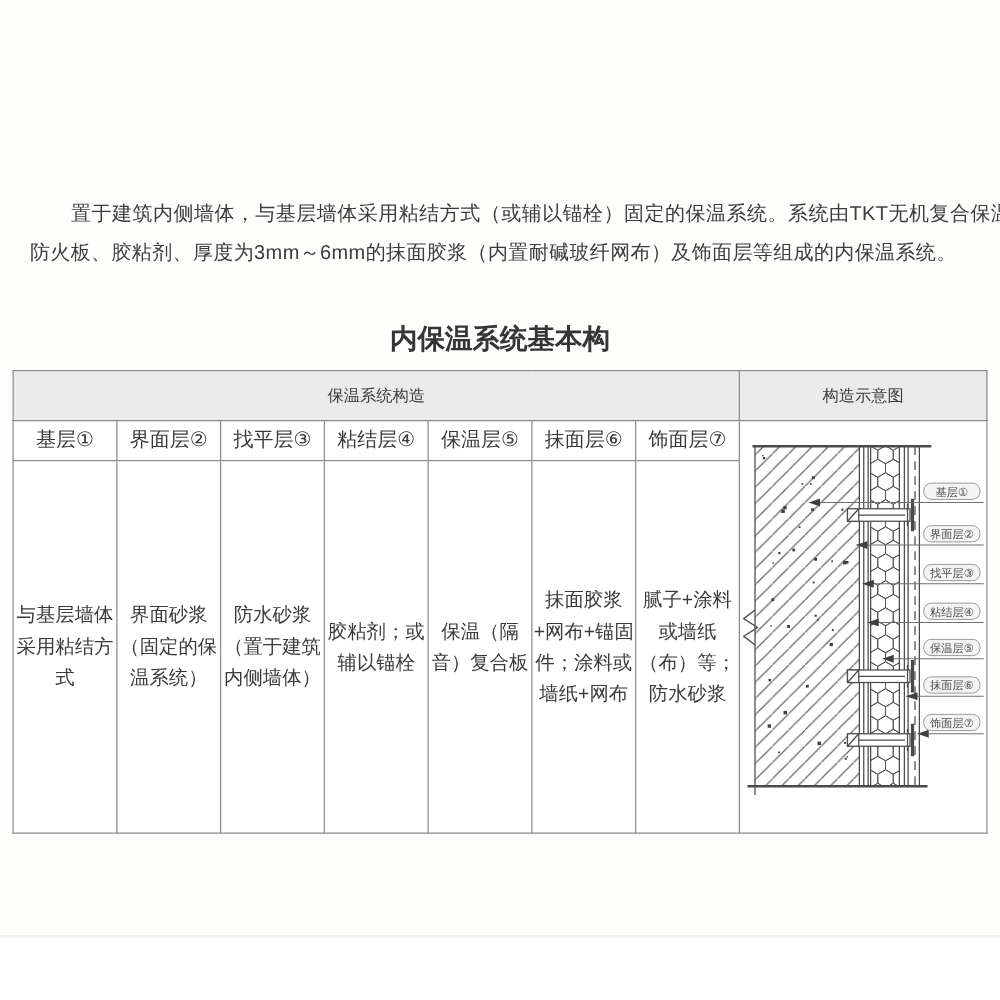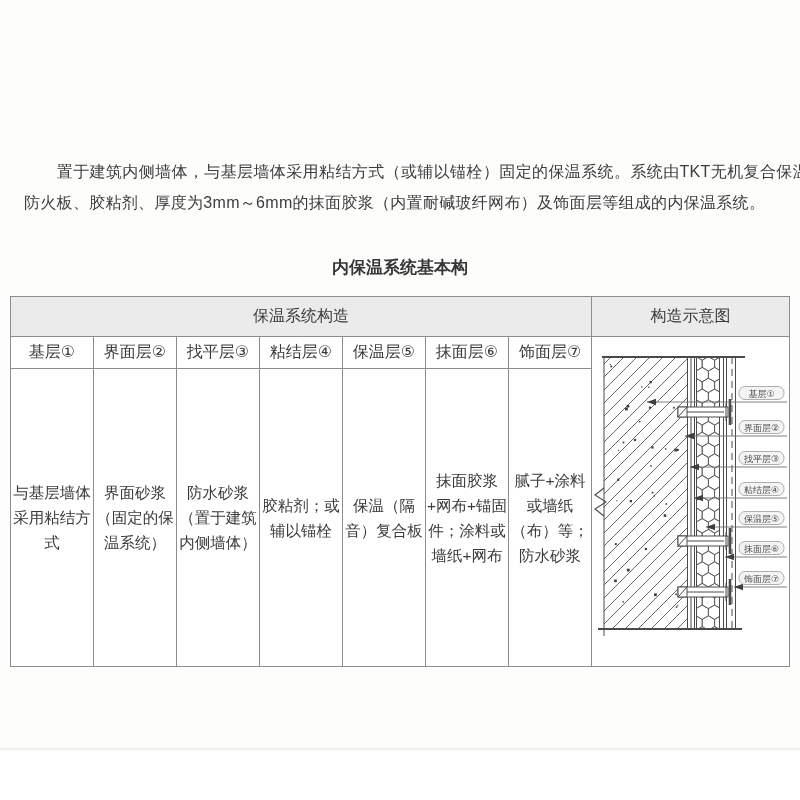--- a/index.html
+++ b/index.html
@@ -11,28 +11,28 @@
   .canvas{position:relative;width:800px;height:800px;background:#fdfdfc;}
   .below-seam{position:absolute;left:0;top:750px;width:800px;height:50px;background:#ffffff;}
   .seam{position:absolute;left:0;top:748px;width:800px;height:2px;background:#f3f0ea;}
   .intro{
     position:absolute;top:156px;left:24px;width:785px;margin:0;
     font-size:16px;line-height:31px;letter-spacing:.3px;
     text-indent:2.05em;text-align:justify;color:#3c3c3c;
   }
   .tbl-title{
     position:absolute;top:256px;left:0;width:800px;margin:0;
-    text-align:center;font-size:17px;font-weight:bold;color:#353535;
+    text-align:center;font-size:22px;font-weight:bold;color:#353535;
   }
   table.spec{
     position:absolute;top:296px;left:10px;width:780px;
     border-collapse:collapse;table-layout:fixed;background:#ffffff;
   }
   table.spec td{border:1px solid #8d8d8d;text-align:center;vertical-align:middle;padding:0;}
-  td.ghead{background:#ebebeb;font-size:16px;height:39px;color:#3a3a3a;}
+  td.ghead{background:#ebebeb;font-size:13px;height:39px;color:#3a3a3a;}
   td.chead{background:#ffffff;font-size:16px;height:31px;color:#3a3a3a;}
   td.ccell{height:296px;font-size:15.5px;line-height:25px;color:#3a3a3a;
     padding:0 2px;word-break:break-all;}
   td.dcell{vertical-align:top;padding:0;background:#ffffff;}
   td.dcell svg{display:block;}
   .diag-line{stroke:#4a4a4a;fill:none;}
   #hexes path{stroke:#575757;stroke-width:.8;fill:none;}
   #specks rect{fill:#3f3f3f;}
   .lbl-box{fill:#f4f4f4;stroke:#9a9a9a;stroke-width:.8;}
   .lbl-text{fill:#4a4a4a;font-size:9px;font-family:"Liberation Sans","DejaVu Sans",sans-serif;}

